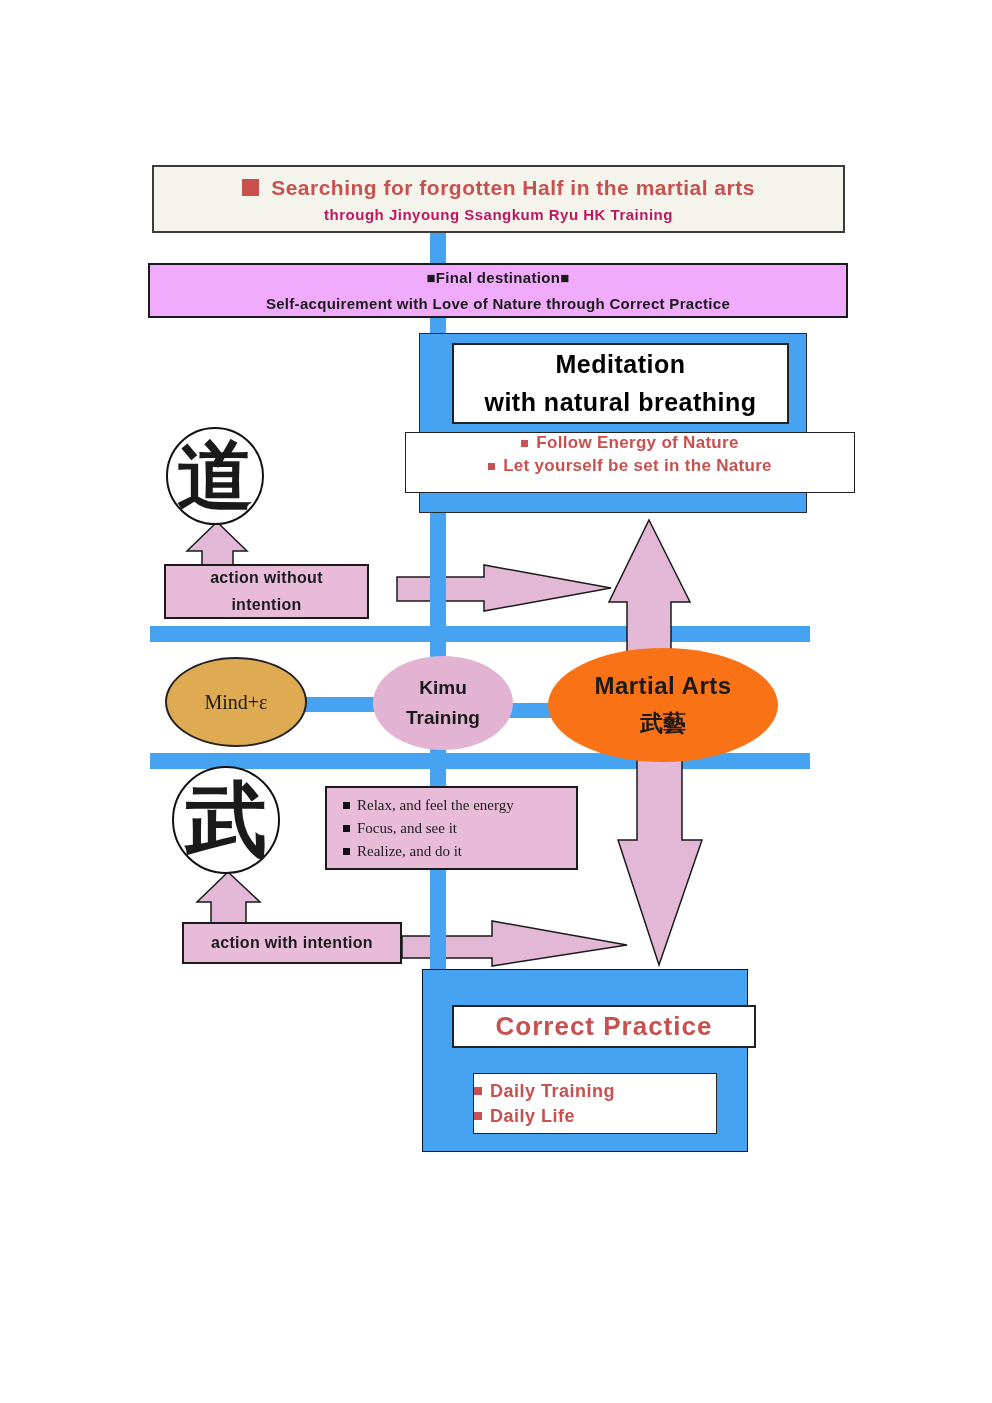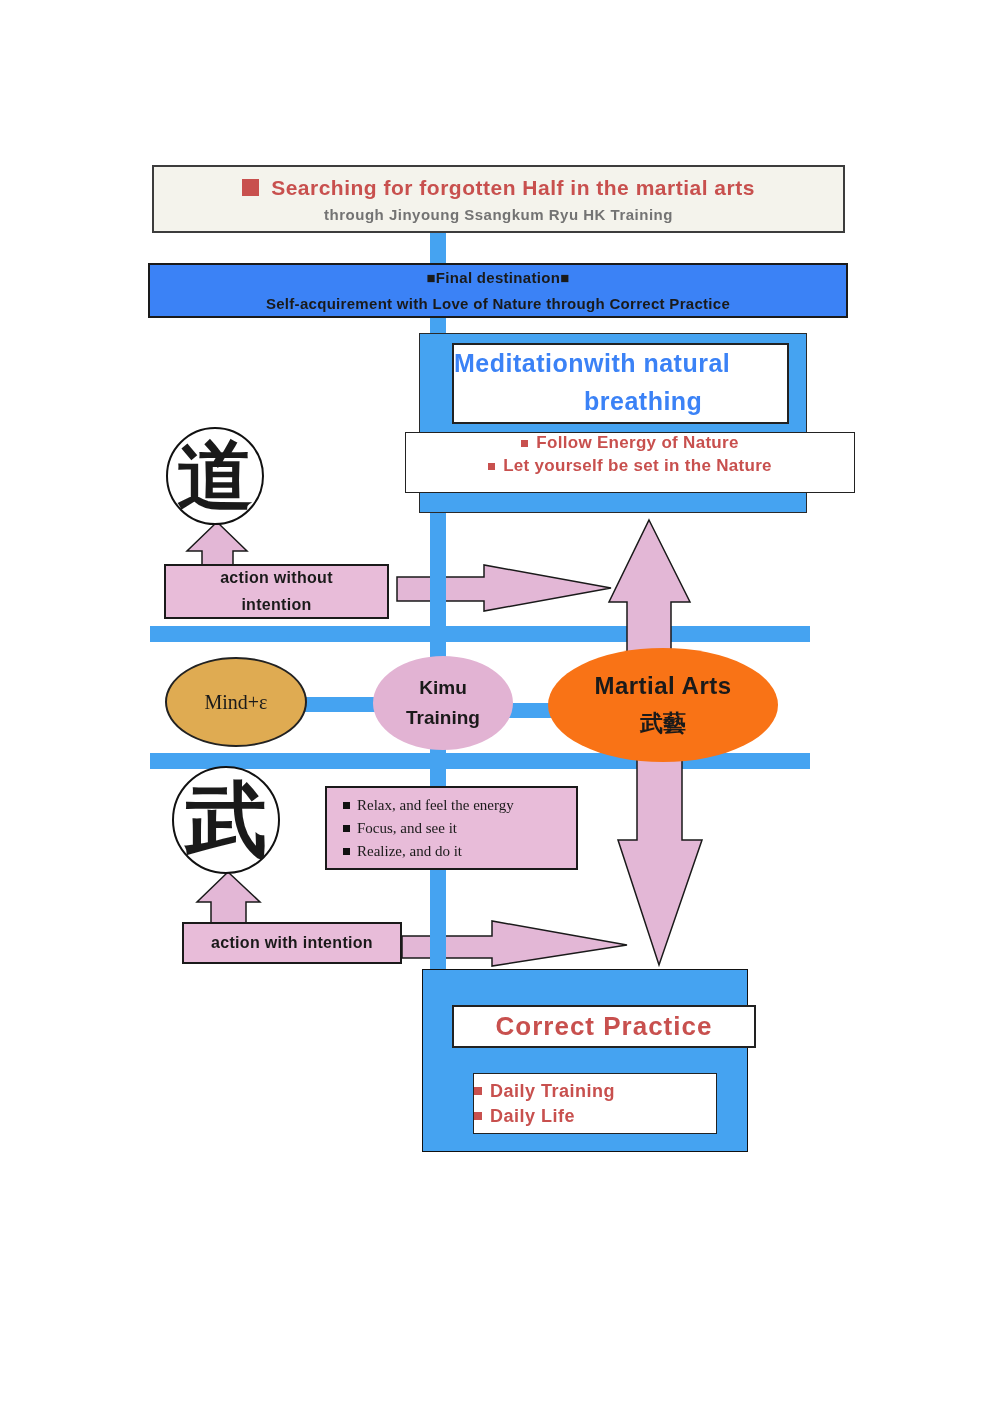--- a/index.html
+++ b/index.html
@@ -15,51 +15,51 @@
   .arrow-layer{left:0;top:0;z-index:2;pointer-events:none;}
   
   .title-box{
     left:152px;top:165px;width:693px;height:68px;background:#f4f3ec;
     border:2px solid #3c3c3c;display:flex;flex-direction:column;
     align-items:center;justify-content:center;z-index:4;
   }
   .title-line1{display:flex;align-items:center;gap:12px;color:#c8504e;
     font-weight:bold;font-size:21px;letter-spacing:0.5px;}
   .red-square{width:17px;height:17px;background:#c8504e;display:inline-block;}
-  .title-line2{color:#737373;font-weight:bold;font-size:15px;margin-top:6px;letter-spacing:0.5px;}
+  .title-line2{color:#be185d;font-weight:bold;font-size:15px;margin-top:6px;letter-spacing:0.5px;}
   .final-box{
-    left:148px;top:263px;width:700px;height:55px;background:#3b82f6;
+    left:148px;top:263px;width:700px;height:55px;background:#f0abfc;
     border:2px solid #1a1a1a;display:flex;flex-direction:column;
     align-items:center;justify-content:center;z-index:4;
   }
   .final-line{font-weight:bold;font-size:15px;line-height:1.7;letter-spacing:0.3px;}
   
   .meditation-panel{left:419px;top:333px;width:388px;height:180px;background:#45a3f1;
     border:1px solid #2a2a2a;z-index:4;}
   .meditation-title{left:452px;top:343px;width:337px;height:81px;background:#ffffff;
-    border:2px solid #222;display:flex;
-    justify-content:center;z-index:5;color:#3b82f6;font-weight:bold;font-size:25px;
+    border:2px solid #222;display:flex;flex-direction:column;align-items:center;
+    justify-content:center;z-index:5;color:#000000;font-weight:bold;font-size:25px;
     line-height:1.5;letter-spacing:0.5px;}
   .follow-box{left:405px;top:432px;width:450px;height:61px;background:#ffffff;
     border:1px solid #222;display:flex;flex-direction:column;align-items:center;
     justify-content:flex-start;gap:3px;z-index:5;}
   .follow-row{display:flex;align-items:center;gap:8px;color:#c8504e;
     font-weight:bold;font-size:17px;letter-spacing:0.3px;}
   .bullet-red-sm{width:7px;height:7px;background:#c8504e;display:inline-block;}
   
   .hanja-circle{background:#ffffff;border:2px solid #111;border-radius:50%;
     display:flex;align-items:center;justify-content:center;z-index:4;
     font-weight:bold;line-height:1;}
   .tao-circle{left:166px;top:427px;width:98px;height:98px;font-size:76px;}
   .mu-circle{left:172px;top:766px;width:108px;height:108px;font-size:82px;}
   
   .action-box{background:#e8bcd9;border:2px solid #1a1a1a;display:flex;
     flex-direction:column;align-items:center;justify-content:center;z-index:4;
     font-weight:bold;font-size:16px;line-height:1.65;letter-spacing:0.3px;}
-  .action-without{left:164px;top:564px;width:225px;height:55px;}
+  .action-without{left:164px;top:564px;width:205px;height:55px;}
   .action-with{left:182px;top:922px;width:220px;height:42px;}
   
   .ellipse{border-radius:50%;display:flex;flex-direction:column;align-items:center;
     justify-content:center;z-index:4;}
   .mind-ellipse{left:165px;top:657px;width:142px;height:90px;background:#dfab52;
     border:2px solid #222;font-family:"Liberation Serif",serif;font-size:20px;}
   .kimu-ellipse{left:373px;top:656px;width:140px;height:94px;background:#e2b3d3;
     font-weight:bold;font-size:19px;line-height:1.6;}
   .martial-ellipse{left:548px;top:648px;width:230px;height:114px;background:#f97316;
     font-weight:bold;}

